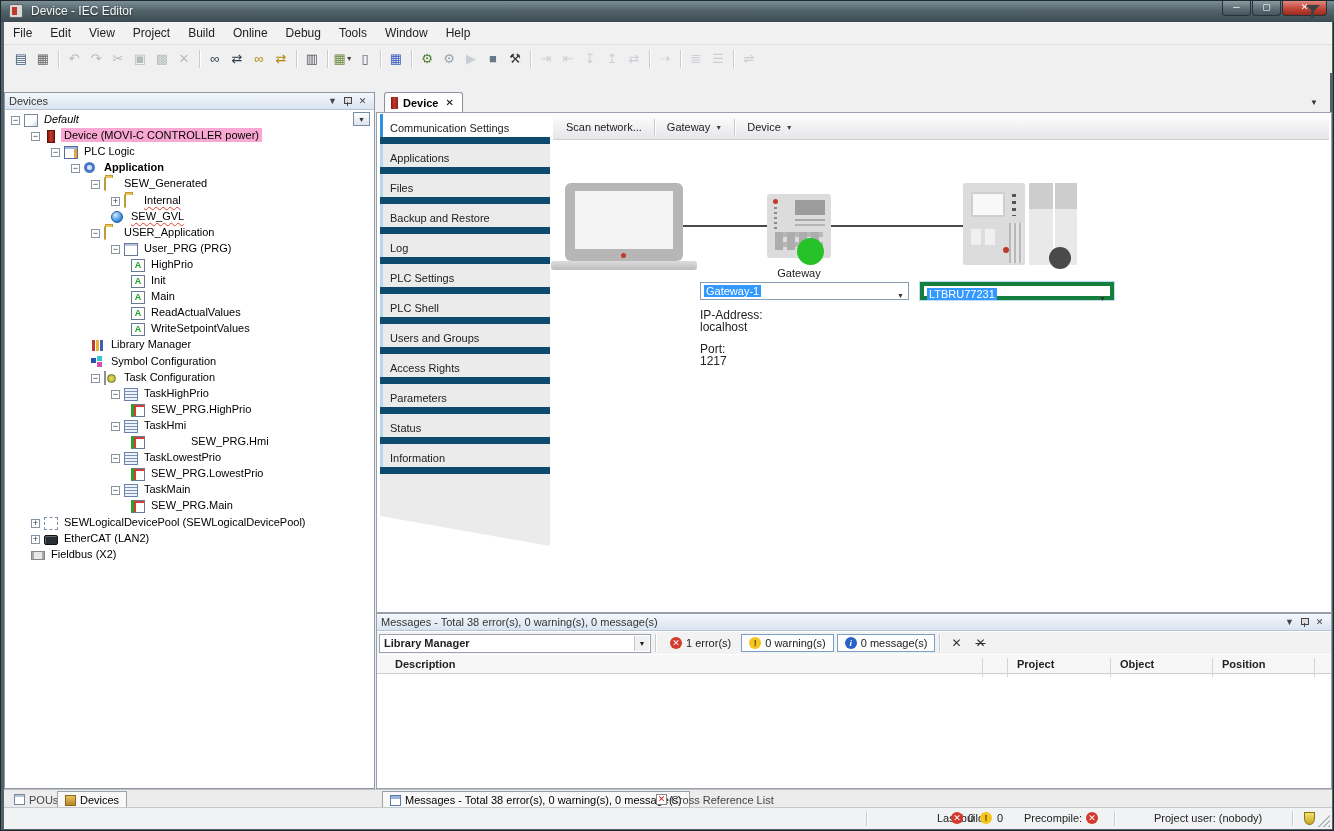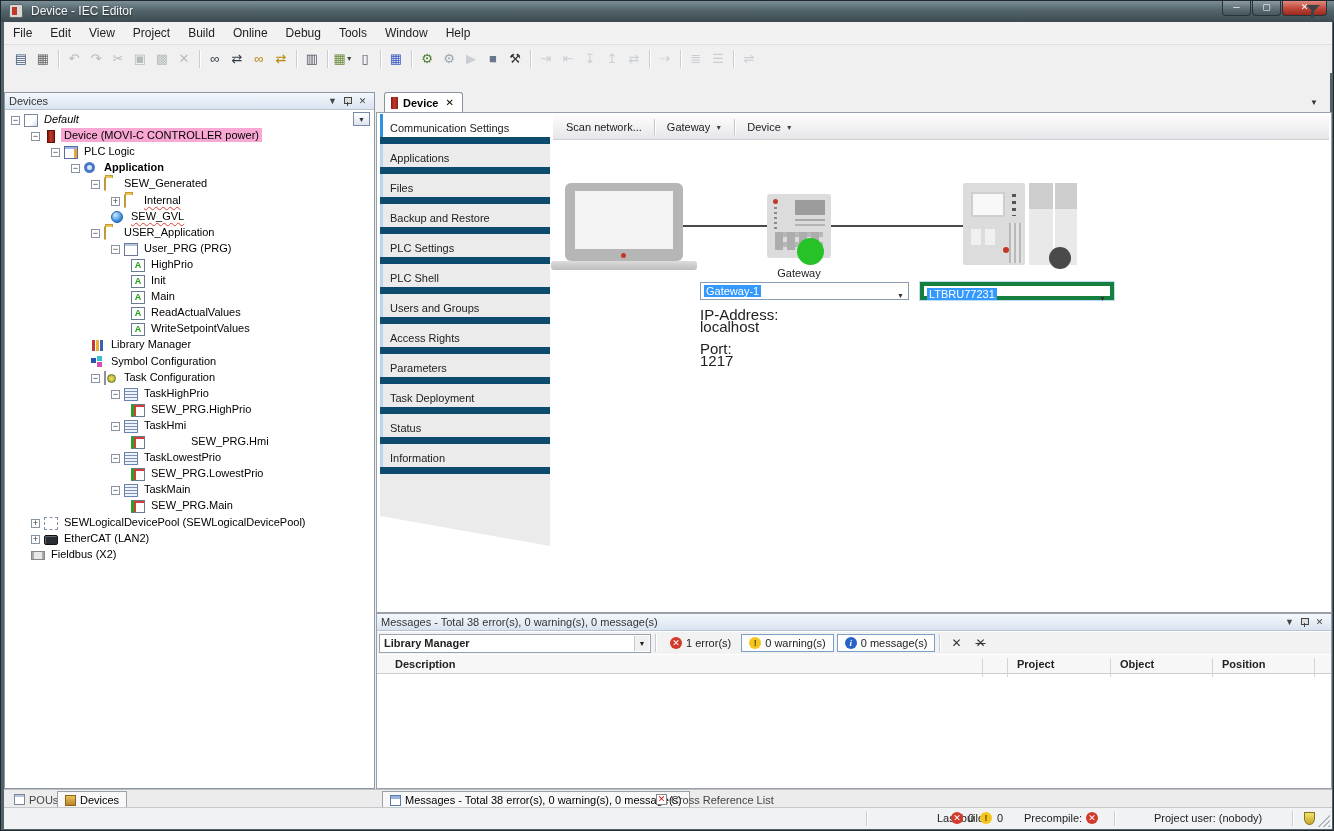--- a/index.html
+++ b/index.html
@@ -112,21 +112,21 @@
   #plc .led { position:absolute; left:40px; top:64px; width:6px; height:6px; border-radius:50%; background:#c0392b; }
   #plc .stripes { position:absolute; right:2px; bottom:2px; width:14px; height:40px; background:repeating-linear-gradient(90deg,#b8b8b8 0 2px,#e4e4e4 2px 5px); }
   .plc-mod { position:absolute; top:42px; width:24px; height:82px; background:#e9e9e9; }
   .plc-mod::before { content:""; position:absolute; left:0; top:0; width:100%; height:26px; background:#cdcdcd; }
   #plc-status { position:absolute; left:672px; top:106px; width:22px; height:22px; border-radius:50%; background:#4a4a4a; }
 
   .dg-combo { position:absolute; height:18px; background:#fff; border:1px solid #8a9cb2; font-size:11px; line-height:16px; padding-left:3px; }
   .dg-combo .hl { background:#3399ff; color:#fff; padding:0 2px; }
   .dg-combo .arr { position:absolute; right:4px; top:5px; font-size:7px; color:#333; }
   #dev-combo { border:4px solid #15803d; box-shadow:0 0 0 1px #bcdcf5; }
-  #conn-info { position:absolute; left:323px; top:168px; font-size:15px; color:#222; line-height:12px; }
+  #conn-info { position:absolute; left:323px; top:168px; font-size:12px; color:#222; line-height:12px; }
   #conn-info .gap { height:10px; }
 
   
   #messages { position:absolute; left:375px; top:612px; width:956px; height:176px; background:#fff; border:1px solid #98a0ac; }
   #msg-toolbar { position:absolute; left:0; top:18px; width:100%; height:22px; background:#f2f2f2; display:flex; align-items:center; font-size:11px; }
   #msg-combo { position:relative; width:272px; height:19px; margin-left:2px; background:#fff; border:1px solid #9aa4b0; line-height:17px; padding-left:4px; font-weight:bold; color:#222; }
   #msg-combo .arr { position:absolute; right:1px; top:1px; width:15px; height:15px; background:#f0f0f0; border-left:1px solid #c8c8c8; font-size:7px; text-align:center; line-height:15px; }
   .stat-ic { display:inline-block; width:12px; height:12px; border-radius:50%; color:#fff; font-size:9px; font-weight:bold; line-height:12px; text-align:center; margin-right:4px; vertical-align:-2px; }
   .stat-err { background:#d33a2c; }
   .stat-warn { background:#f5c51d; color:#5a4a00; }
@@ -352,26 +352,26 @@
     </div>
     <span id="tab-dd">▼</span>
   </div>
 
   <div id="editor">
     <div id="nav">
         <div class="nav-item sel">Communication Settings</div>
         <div class="nav-item">Applications</div>
         <div class="nav-item">Files</div>
         <div class="nav-item">Backup and Restore</div>
+        <div class="nav-item">Log</div>
         <div class="nav-item">PLC Settings</div>
         <div class="nav-item">PLC Shell</div>
         <div class="nav-item">Users and Groups</div>
         <div class="nav-item">Access Rights</div>
         <div class="nav-item">Parameters</div>
-        <div class="nav-item">Task Deployment</div>
         <div class="nav-item">Status</div>
         <div class="nav-item">Information</div>
       </div>
 
     <div id="scan-toolbar">
       <span class="stb-btn">Scan network...</span>
       <span class="stb-sep"></span>
       <span class="stb-btn"><span>Gateway</span><span class="dd">▼</span></span>
       <span class="stb-sep"></span>
       <span class="stb-btn"><span>Device</span><span class="dd">▼</span></span>

